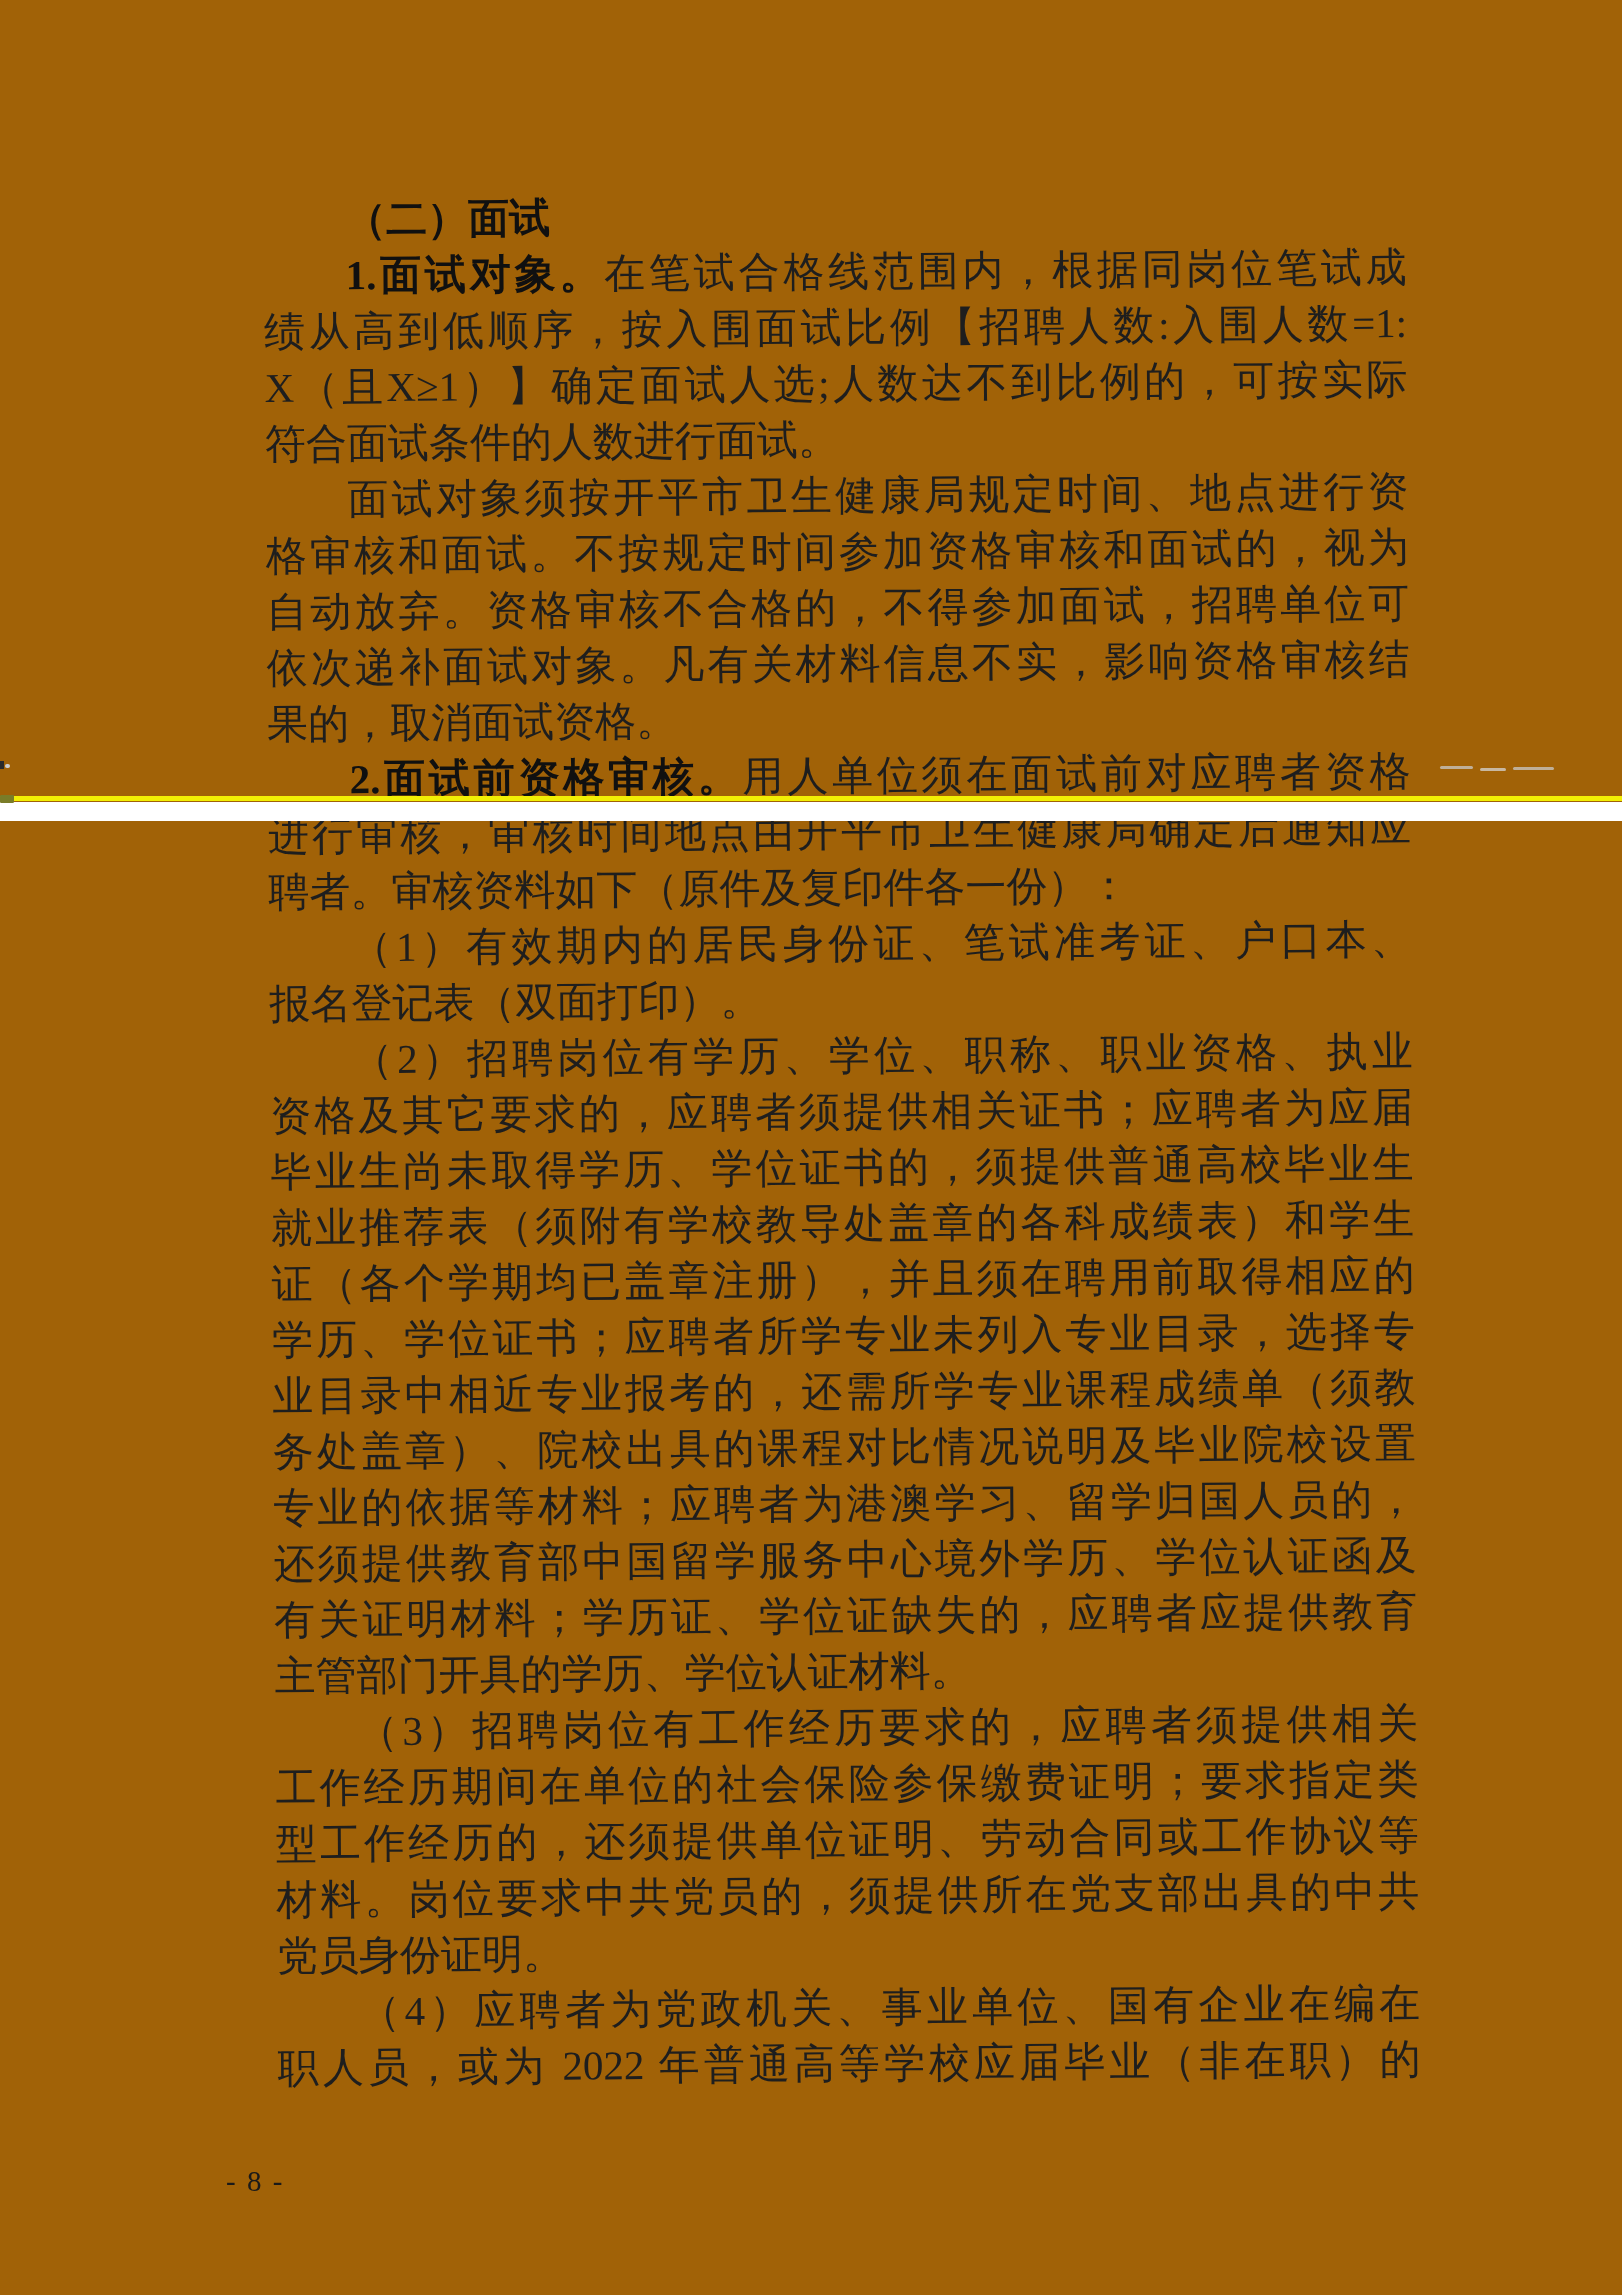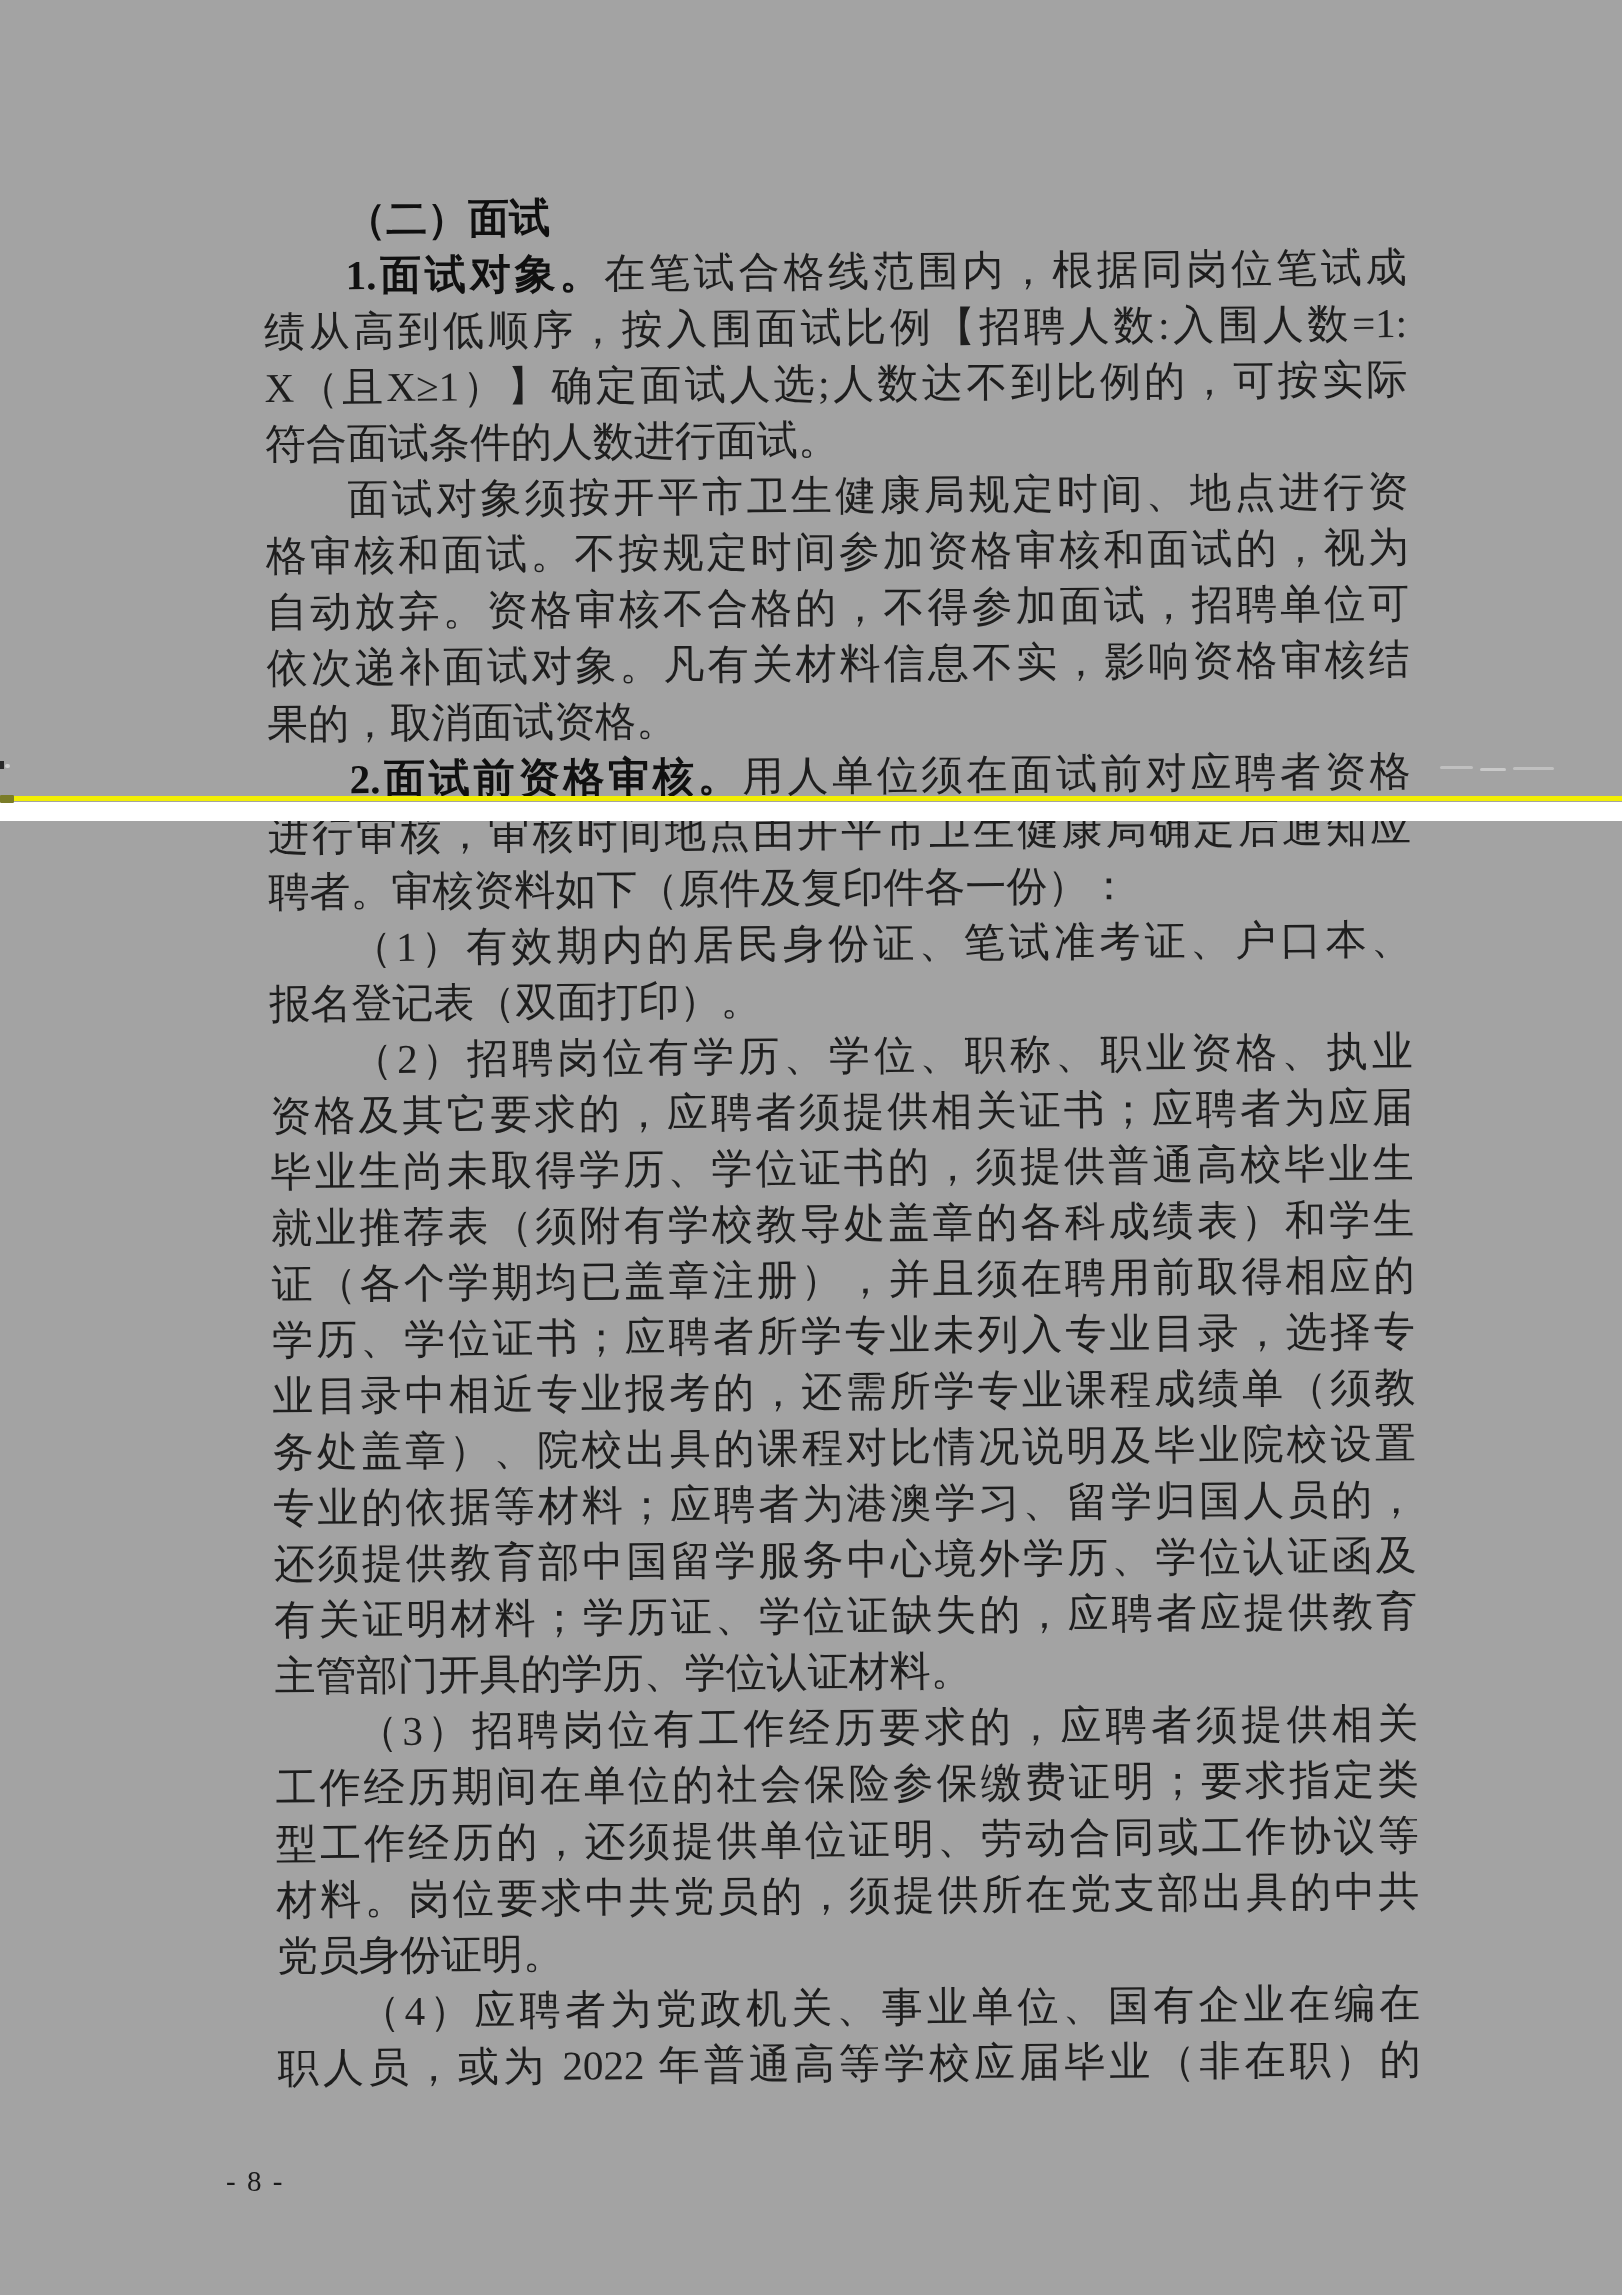--- a/index.html
+++ b/index.html
@@ -47,21 +47,21 @@
   #smudge-2{left:1480px;top:768px;width:26px;height:2.6px;background:#d6d6d6;}
   #smudge-3{left:1513px;top:767px;width:41px;height:3.3px;}
   #page-number{
     position:absolute;left:226px;top:2165px;
     font-size:29px;letter-spacing:2px;color:#1a1a1a;
   }
 </style>
 </head>
 <body>
 
-<div id="page" style="background: #a3a3a3; color: rgb(30, 30, 30);">
+<div id="page" style="background: #a16207; color: rgb(30, 30, 30);">
 
   <div id="text-block">
       <div class="line end indent"><span class="b">（二）面试</span></div>
       <div class="line indent"><span class="b">1.面试对象。</span><span>在笔试合格线范围内，根据同岗位笔试成</span></div>
       <div class="line"><span>绩从高到低顺序，按入围面试比例【招聘人数:入围人数=1:</span></div>
       <div class="line"><span>X（且X≥1）】确定面试人选;人数达不到比例的，可按实际</span></div>
       <div class="line end"><span>符合面试条件的人数进行面试。</span></div>
       <div class="line indent"><span>面试对象须按开平市卫生健康局规定时间、地点进行资</span></div>
       <div class="line"><span>格审核和面试。不按规定时间参加资格审核和面试的，视为</span></div>
       <div class="line"><span>自动放弃。资格审核不合格的，不得参加面试，招聘单位可</span></div>

